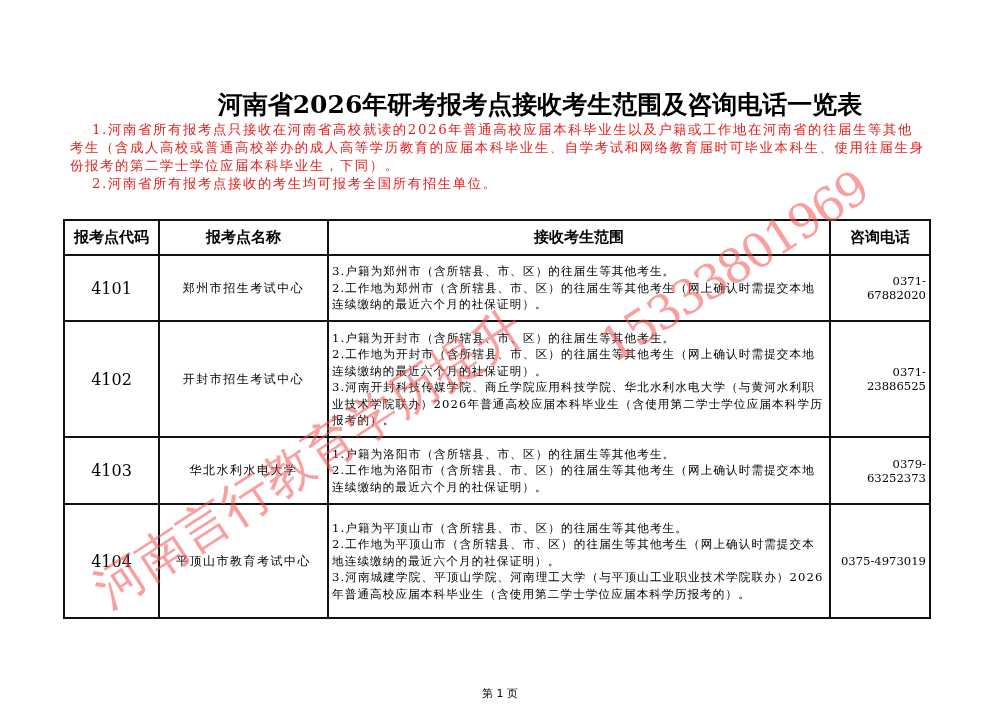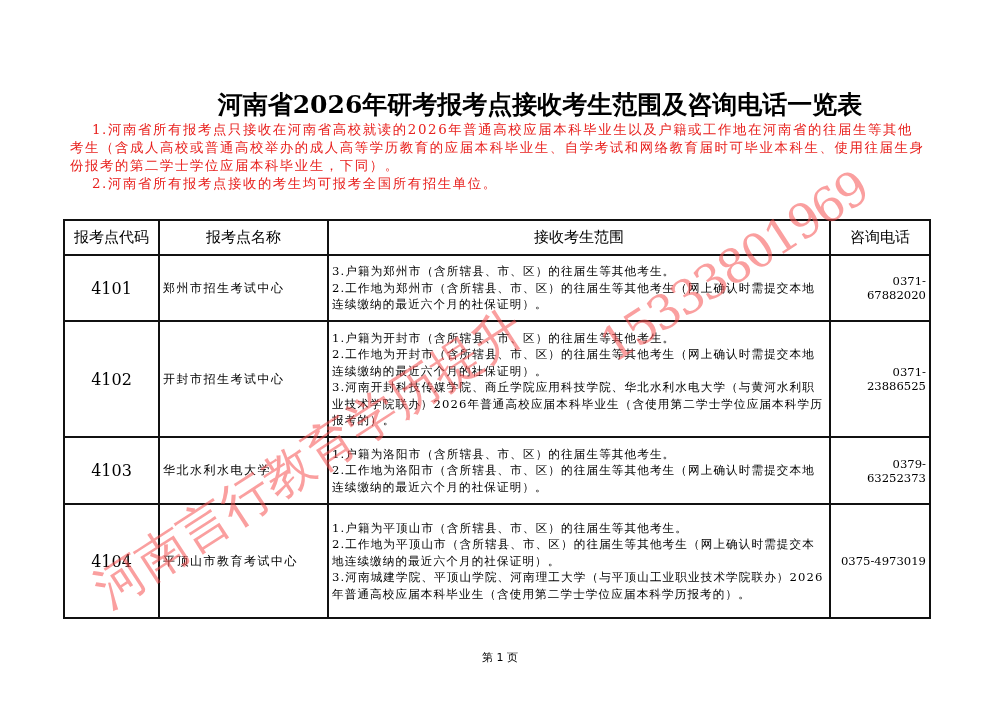--- a/index.html
+++ b/index.html
@@ -20,30 +20,30 @@
   .notes p { margin:0; }
   .notes .indent { text-indent:22px; }
   table.main {
     position:absolute; left:63px; top:219px; width:866px;
     border-collapse:collapse; table-layout:fixed;
   }
   table.main td, table.main th {
     border:2px solid #111; padding:0 3px; vertical-align:middle;
   }
   table.main th {
-    height:33px; font-size:15px; font-weight:normal; text-align:center;
+    height:33px; font-size:15px; font-weight:bold; text-align:center;
     font-family: "DejaVu Sans", sans-serif;
   }
   td.code { text-align:center; font-size:16px; }
-  td.name { text-align:left; font-size:12px; letter-spacing:1.5px; }
+  td.name { text-align:center; font-size:12px; letter-spacing:1.5px; }
   td.scope { font-size:11.6px; line-height:16.5px; letter-spacing:1.1px; text-align:left; padding:2px 2px; }
   td.phone { font-size:11.6px; text-align:right; padding-left:2px; letter-spacing:0; }
   .scope div { white-space:normal; }
   .footer {
-    position:absolute; left:0; top:650px; width:1000px; text-align:center;
+    position:absolute; left:0; top:686px; width:1000px; text-align:center;
     font-size:11px; font-family:"DejaVu Sans", sans-serif; color:#000;
   }
   .watermark {
     position:absolute; color:rgba(245,80,80,0.55); font-family:"DejaVu Serif", serif;
     pointer-events:none; white-space:nowrap; transform-origin:left bottom;
   }
   .wm1 { left:118px; top:556px; font-size:50px; transform:rotate(-33deg); letter-spacing:0px; }
   .wm2 { left:620px; top:318px; font-size:47px; transform:rotate(-33deg); letter-spacing:-2px; }
 </style>
 </head>

